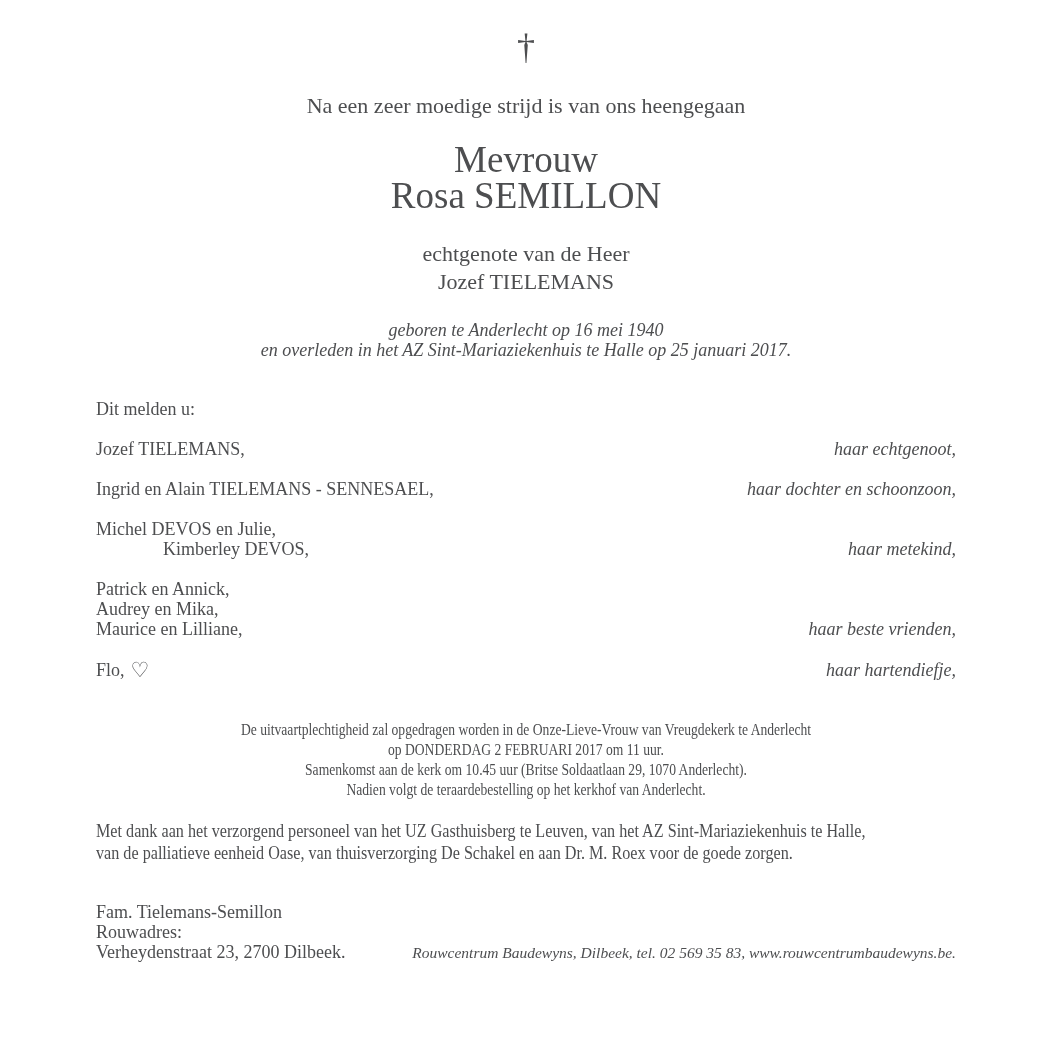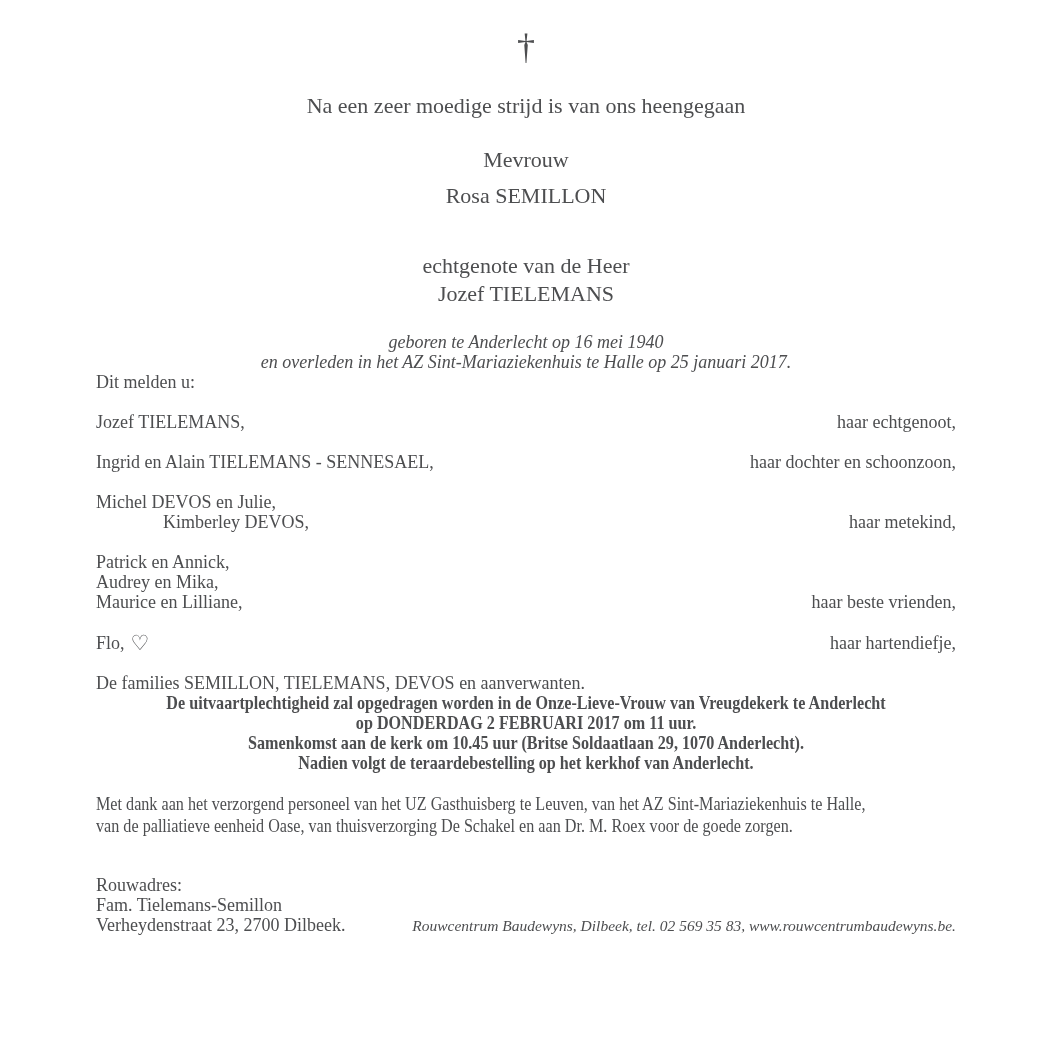--- a/index.html
+++ b/index.html
@@ -28,64 +28,66 @@
     text-align: center;
     margin: 0 0 0 0;
   }
   .intro {
     font-size: 22px;
     line-height: 20px;
     margin-top: 30px;
   }
   .name-block {
     margin-top: 26px;
-    font-size: 22px;
+    font-size: 37px;
     line-height: 36px;
   }
   .spouse-block {
-    margin-top: 38px;
+    margin-top: 26px;
     font-size: 22px;
     line-height: 28px;
   }
   .dates-block {
     margin-top: 24px;
     font-style: italic;
     font-size: 18px;
     line-height: 20px;
   }
 
   .announce {
+    margin-top: 39px;
     font-size: 18px;
     line-height: 20px;
   }
   .row {
     display: flex;
     justify-content: space-between;
     align-items: baseline;
   }
   .row.group-start { margin-top: 20px; }
   .row .left { white-space: nowrap; }
   .row .left.indent { padding-left: 67px; }
   .row .right {
+    font-style: italic;
     white-space: nowrap;
     text-align: center;
   }
   .heart {
     font-size: 21px;
     margin-left: 6px;
     position: relative;
     top: 1px;
   }
 
   .families { margin-top: 20px; }
 
   .ceremony {
-    font-size: 19px;
-    line-height: 20px;
-    font-weight: bold;
+    margin-top: 40px;
+    font-size: 16px;
+    line-height: 20px;
   }
   .ceremony .cond-line {
     white-space: nowrap;
     transform: scaleX(0.85);
     transform-origin: 50% 50%;
     text-align: center;
   }
   .thanks {
     margin-top: 20px;
     font-size: 19px;
@@ -171,37 +173,36 @@
     <div class="row">
       <span class="left">Maurice en Lilliane,</span>
       <span class="right">haar beste vrienden,</span>
     </div>
 
     <div class="row group-start">
       <span class="left"><span>Flo,</span><span class="heart">♡</span></span>
       <span class="right">haar hartendiefje,</span>
     </div>
 
-    <div class="families">De families SEMILLON, TIELEMANS, DEVOS en aanverwanten.</div>
   </div>
 
   <div class="ceremony">
     <div class="cond-line">De uitvaartplechtigheid zal opgedragen worden in de Onze-Lieve-Vrouw van Vreugdekerk te Anderlecht</div>
     <div class="cond-line">op DONDERDAG 2 FEBRUARI 2017 om 11 uur.</div>
     <div class="cond-line">Samenkomst aan de kerk om 10.45 uur (Britse Soldaatlaan 29, 1070 Anderlecht).</div>
     <div class="cond-line">Nadien volgt de teraardebestelling op het kerkhof van Anderlecht.</div>
   </div>
 
   <div class="thanks">
     <div class="cond-line">Met dank aan het verzorgend personeel van het UZ Gasthuisberg te Leuven, van het AZ Sint-Mariaziekenhuis te Halle,</div>
     <div class="cond-line">van de palliatieve eenheid Oase, van thuisverzorging De Schakel en aan Dr. M. Roex voor de goede zorgen.</div>
   </div>
 
   <div class="mourning">
+    <div>Fam. Tielemans-Semillon</div>
     <div>Rouwadres:</div>
-    <div>Fam. Tielemans-Semillon</div>
     <div class="footer-row">
       <span>Verheydenstraat 23, 2700 Dilbeek.</span>
       <span class="footer-note">Rouwcentrum Baudewyns, Dilbeek, tel. 02 569 35 83, www.rouwcentrumbaudewyns.be.</span>
     </div>
   </div>
 
 </div>
 
 </body></html>

